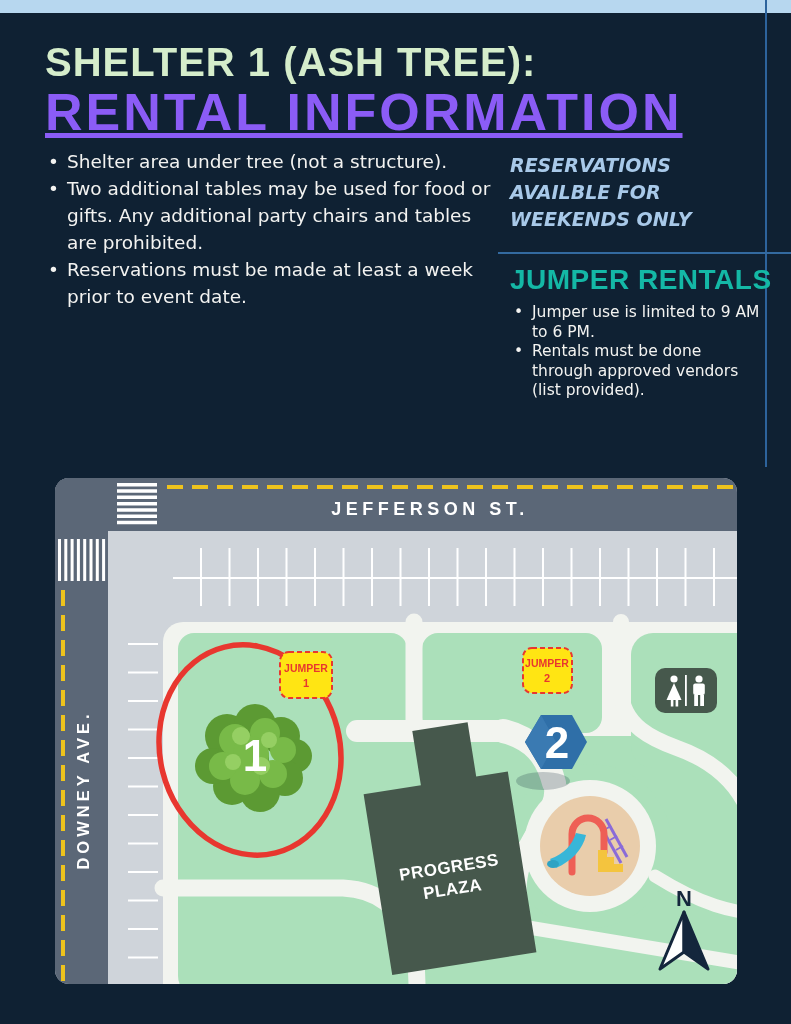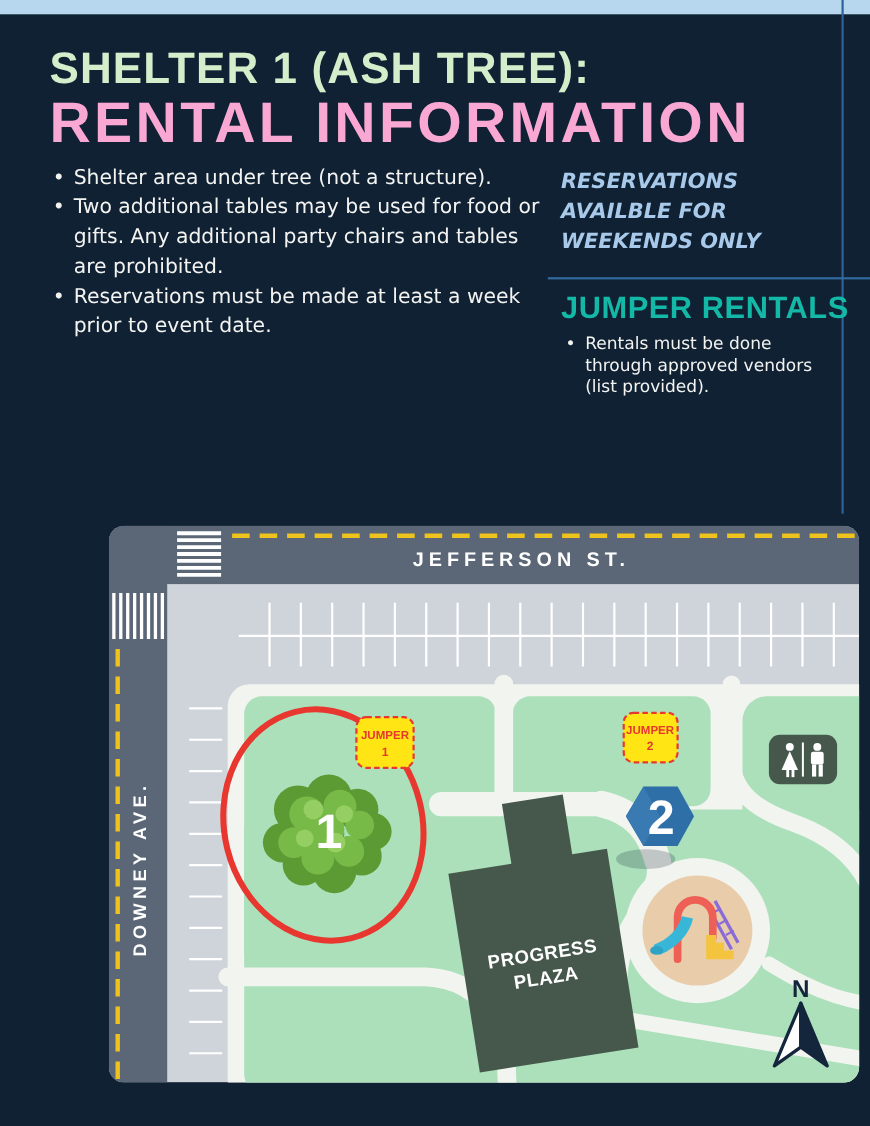--- a/index.html
+++ b/index.html
@@ -6,41 +6,41 @@
   body{
     width:791px;height:1024px;overflow:hidden;position:relative;
     background:#0f2133;
     font-family:"DejaVu Sans",sans-serif;
   }
   .topbar{position:absolute;left:0;top:0;width:791px;height:13px;background:#b7d7ef;}
   .vline{position:absolute;left:765px;top:0;width:2px;height:467px;background:#2d639c;}
   .title1{position:absolute;left:45px;top:40px;font-family:"Liberation Sans",sans-serif;
     font-weight:800;font-size:40px;letter-spacing:1px;color:#d5edcb;white-space:nowrap;}
   .title2{position:absolute;left:45px;top:82px;font-family:"Liberation Sans",sans-serif;
-    font-weight:800;font-size:52px;letter-spacing:3px;color:#f9a8d4;white-space:nowrap;}
+    font-weight:800;font-size:52px;letter-spacing:3px;color:#8b5cf6;white-space:nowrap;text-decoration:underline;}
   .leftcol{position:absolute;left:45px;top:148px;width:452px;color:#f3f3f1;
     font-size:18.5px;line-height:27px;}
   ul.blist{list-style:none;margin:0;padding:0;}
   ul.blist>li{position:relative;padding-left:22px;}
   ul.blist>li::before{content:"•";position:absolute;left:3px;top:0;}
   ul.sublist{list-style:none;margin:0 0 0 28px;padding:0;font-style:italic;}
   ul.sublist>li{position:relative;padding-left:20px;}
   ul.sublist>li::before{content:"◦";position:absolute;left:0;top:0;}
   .ul-underline{text-decoration:underline;text-underline-offset:3px;}
   .note{position:absolute;left:510px;top:152px;width:250px;color:#a8c9e9;
     font-weight:bold;font-style:italic;font-size:19px;line-height:27px;}
   .rdivider{position:absolute;left:498px;top:252px;width:293px;height:2px;background:#336aa0;}
   .rheading{position:absolute;left:510px;top:264px;font-family:"Liberation Sans",sans-serif;
     font-weight:800;font-size:28px;letter-spacing:0.5px;color:#14b8a6;white-space:nowrap;}
   .rbullets{position:absolute;left:510px;top:303px;width:250px;color:#f3f3f1;
     font-size:15.5px;line-height:19.6px;}
   ul.rlist{list-style:none;margin:0;padding:0;}
   ul.rlist>li{position:relative;padding-left:22px;}
   ul.rlist>li::before{content:"•";position:absolute;left:4px;top:0;}
-  .mapwrap{position:absolute;left:55px;top:478px;width:690px;height:506px;margin-left:44px;}
+  .mapwrap{position:absolute;left:55px;top:478px;width:690px;height:506px;}
   svg text{font-family:"Liberation Sans",sans-serif;}
 </style>
 </head>
 <body>
 
 <div class="topbar"></div>
 <div class="vline"></div>
 
 <div class="title1">SHELTER 1 (ASH TREE):</div>
 <div class="title2">RENTAL INFORMATION</div>
@@ -58,20 +58,21 @@
   <div>RESERVATIONS</div>
   <div>AVAILBLE FOR</div>
   <div>WEEKENDS ONLY</div>
 </div>
 
 <div class="rdivider"></div>
 <div class="rheading">JUMPER RENTALS</div>
 
 <div class="rbullets">
   <ul class="rlist">
+    <li>Jumper use is limited to 9 AM to 6 PM.</li>
     <li>Rentals must be done through approved vendors (list provided).</li>
   </ul>
 </div>
 
 <div class="mapwrap">
 <svg width="682" height="506" viewBox="0 0 682 506" xmlns="http://www.w3.org/2000/svg">
   <defs>
     <clipPath id="mapclip">
           <rect x="0" y="0" width="682" height="506" rx="14" ry="14"></rect>
         </clipPath>

